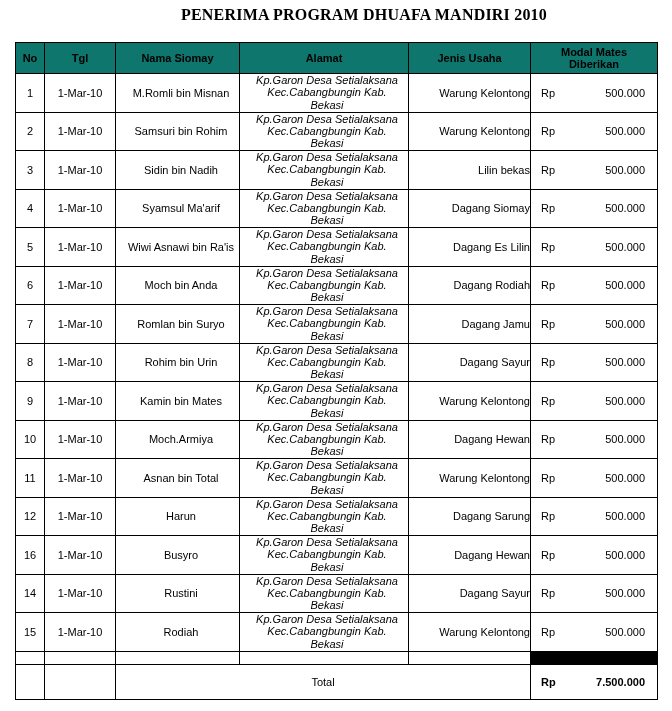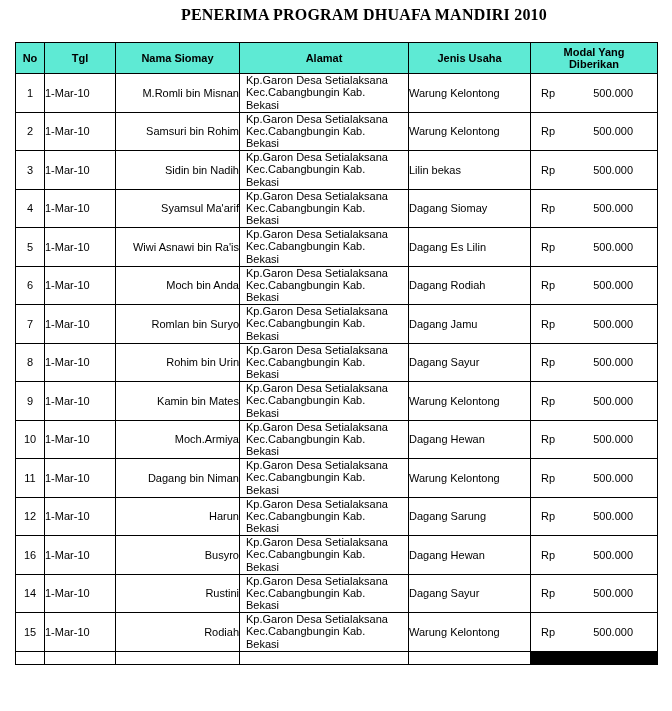--- a/index.html
+++ b/index.html
@@ -11,31 +11,31 @@
     }
     table.grid {
       position: absolute; left: 15px; top: 42px;
       border-collapse: collapse; table-layout: fixed;
       width: 642px; font-size: 11px;
     }
     table.grid td, table.grid th {
       border: 1px solid #000; padding: 0; overflow: hidden;
     }
     table.grid th {
-      background: #5eead4; font-weight: bold; height: 30px; line-height: 12px; font-size: 11px;
+      background: #0f766e; font-weight: bold; height: 30px; line-height: 12px; font-size: 11px;
     }
     tr.data-row td { height: 37.5px; }
     .c-no { text-align: center; }
-    .c-tgl { }
-    .c-nama { text-align: right; padding-left: 7px !important; white-space: nowrap; margin-top: 44px; }
-    .c-alamat { text-align: left; padding-left: 6px !important; line-height: 12.4px; vertical-align: top; }
-    .c-jenis { text-align: left; }
+    .c-tgl { text-align: center; }
+    .c-nama { text-align: center; padding-left: 7px !important; white-space: nowrap; margin-top: 44px; }
+    .c-alamat { text-align: center; padding-left: 6px !important; line-height: 12.4px; vertical-align: top; font-style: italic; }
+    .c-jenis { text-align: right; }
     .c-modal { position: relative; }
     .rp { position: absolute; left: 10px; top: 50%; transform: translateY(-50%); }
-    .amt { position: absolute; right: 24px; top: 50%; transform: translateY(-50%); }
+    .amt { position: absolute; right: 12px; top: 50%; transform: translateY(-50%); }
     tr.blank-row td { height: 12px; }
     td.black-cell { background: #000; }
     tr.total-row td { height: 34px; }
     .total-label { text-align: center; }
     .bold { font-weight: bold; }
   </style>
 </head>
 <body>
 
 <div class="title">PENERIMA PROGRAM DHUAFA MANDIRI 2010</div>
@@ -50,21 +50,21 @@
     <col style="width:127px">
   </colgroup>
   <thead>
     <tr>
       <th>No</th>
       <th>Tgl</th>
       <th>Nama Siomay</th>
       <th>Alamat</th>
       <th>Jenis Usaha</th>
       <th>
-        <span>Modal Yang</span><br>
+        <span>Modal Mates</span><br>
         <span>Diberikan</span>
       </th>
     </tr>
   </thead>
   <tbody id="rows-body">
   <tr class="data-row">
     <td class="c-no">1</td>
     <td class="c-tgl">1-Mar-10</td>
     <td class="c-nama">M.Romli bin Misnan</td>
     <td class="c-alamat">
@@ -219,21 +219,21 @@
     <td class="c-jenis">Dagang Hewan</td>
     <td class="c-modal">
       <span class="rp">Rp</span>
       <span class="amt">500.000</span>
     </td>
   </tr>
 
   <tr class="data-row">
     <td class="c-no">11</td>
     <td class="c-tgl">1-Mar-10</td>
-    <td class="c-nama">Dagang bin Niman</td>
+    <td class="c-nama">Asnan bin Total</td>
     <td class="c-alamat">
       <div>Kp.Garon Desa Setialaksana</div>
       <div>Kec.Cabangbungin Kab.</div>
       <div>Bekasi</div>
     </td>
     <td class="c-jenis">Warung Kelontong</td>
     <td class="c-modal">
       <span class="rp">Rp</span>
       <span class="amt">500.000</span>
     </td>
@@ -305,14 +305,23 @@
 </tbody>
   <tbody>
     <tr class="blank-row">
       <td></td>
       <td></td>
       <td></td>
       <td></td>
       <td></td>
       <td class="black-cell"></td>
     </tr>
+    <tr class="total-row">
+      <td></td>
+      <td></td>
+      <td colspan="3" class="total-label">Total</td>
+      <td class="c-modal bold">
+        <span class="rp">Rp</span>
+        <span class="amt">7.500.000</span>
+      </td>
+    </tr>
   </tbody>
 </table>
 
 </body></html>

